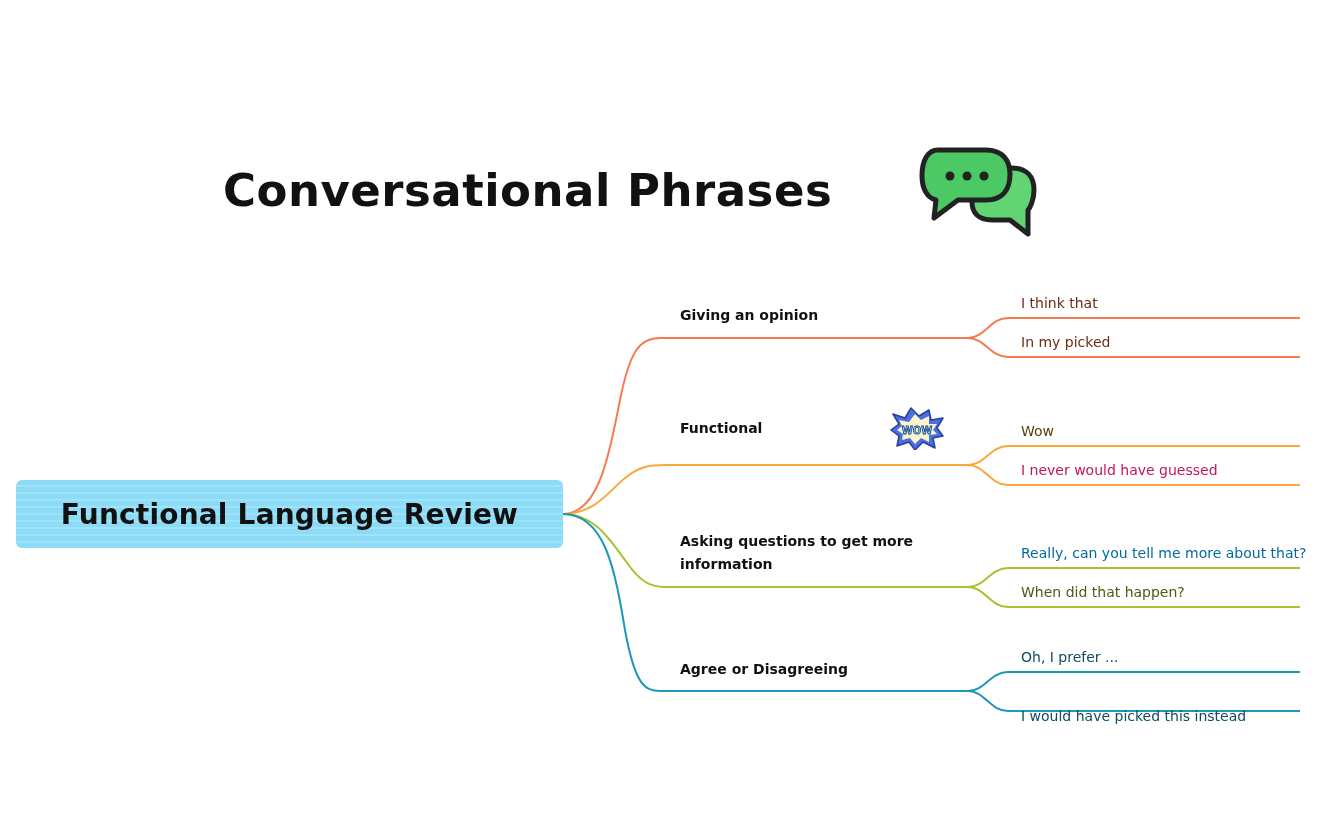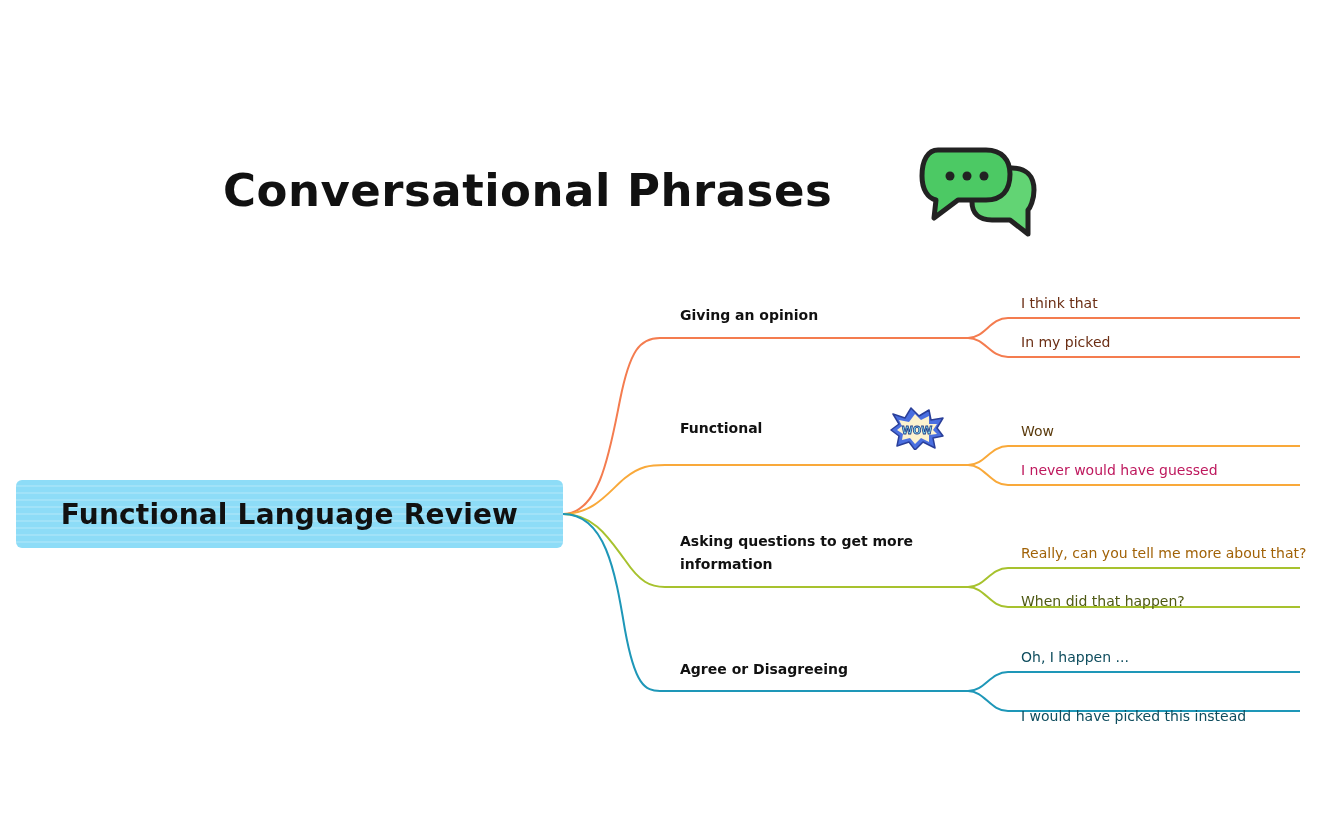--- a/index.html
+++ b/index.html
@@ -89,19 +89,19 @@
     <polygon points="10,14 20,16 26,8 32,14 40,10 40,18 48,18 44,24 48,28 40,29 40,36 32,32 26,38 21,32 13,34 14,28 8,24 13,20" fill="#fdf3cf"></polygon>
     <text x="28" y="28" text-anchor="middle" font-family="DejaVu Sans, sans-serif" font-size="10" font-weight="700" fill="#7fd6ea" stroke="#1f3a88" stroke-width="0.8">WOW</text>
   </svg>
 
   <div class="leaf" style="top:294px; color:#6b2e14;">I think that</div>
   <div class="leaf" style="top:333px; color:#6b2e14;">In my picked</div>
 
   <div class="leaf" style="top:422px; color:#5c3c0e;">Wow</div>
   <div class="leaf" style="top:461px; color:#be185d;">I never would have guessed</div>
 
-  <div class="leaf" style="top:544px; color:#a16207;">Really, can you tell me more about that?</div>
-  <div class="leaf" style="top:583px; color:#4f5a14;margin-top:9px;">When did that happen?</div>
+  <div class="leaf" style="top:544px; color:#0369a1;">Really, can you tell me more about that?</div>
+  <div class="leaf" style="top:583px; color:#4f5a14;">When did that happen?</div>
 
-  <div class="leaf" style="top:648px; color:#0f4d5e;">Oh, I happen ...</div>
+  <div class="leaf" style="top:648px; color:#0f4d5e;">Oh, I prefer ...</div>
   <div class="leaf" style="top:687px; color:#0f4d5e;margin-top:20px;">I would have picked this instead</div>
 
 </div>
 
 </body></html>

